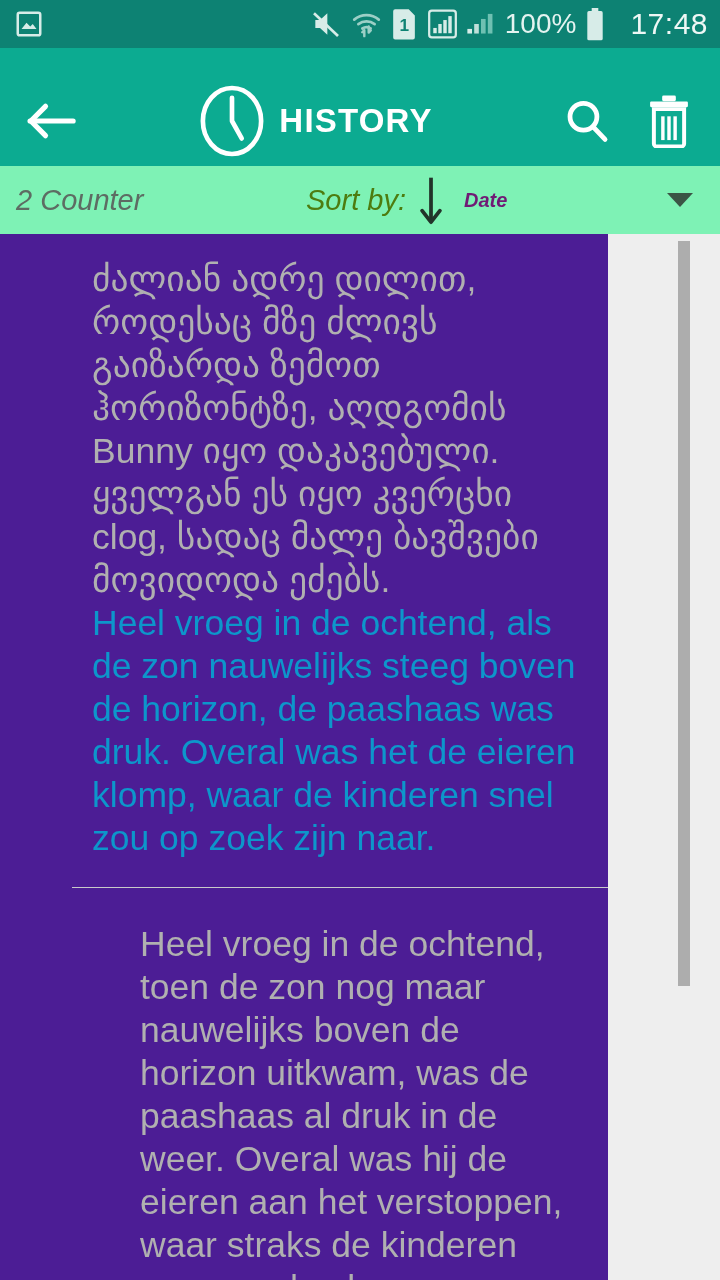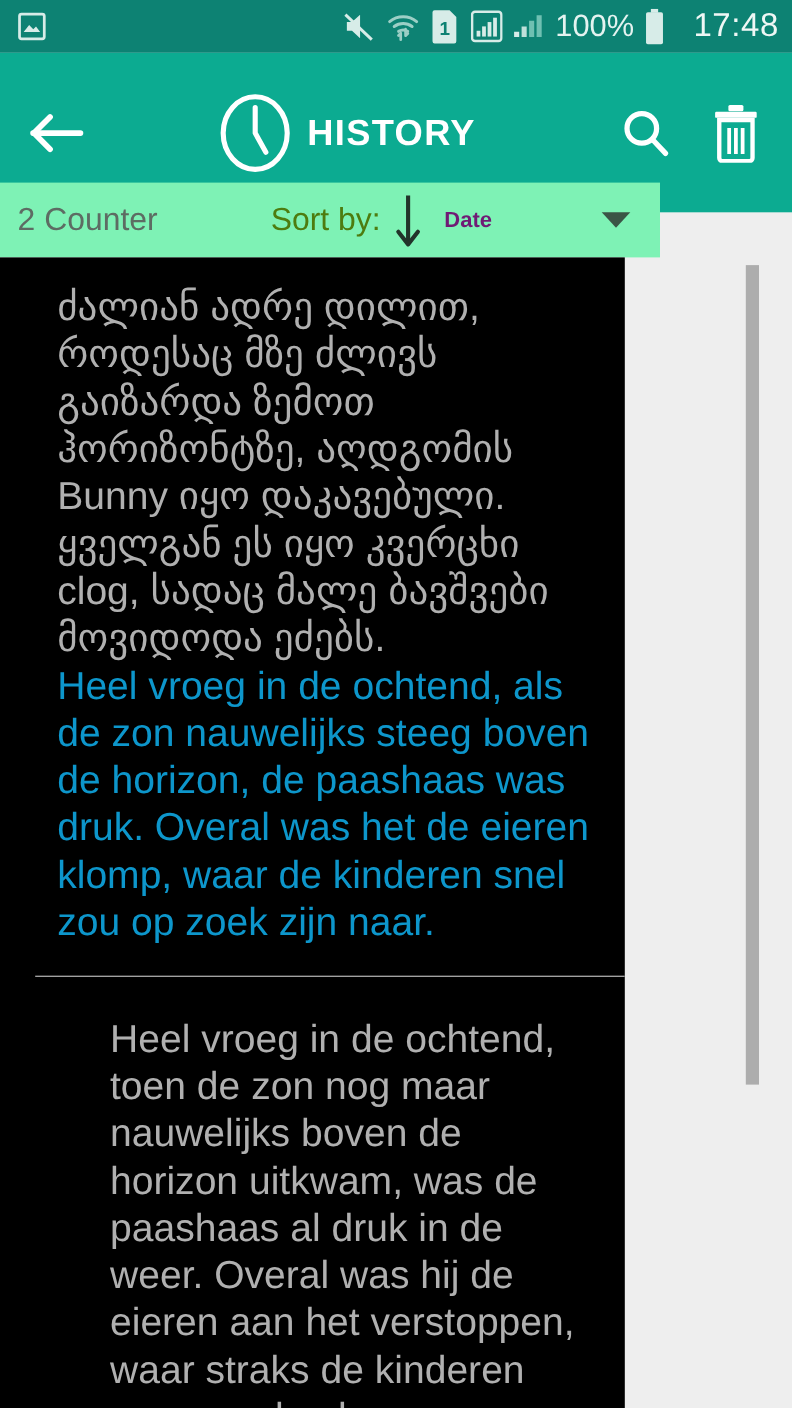--- a/index.html
+++ b/index.html
@@ -100,27 +100,28 @@
     width: 58px; height: 58px;
     display: flex; align-items: center; justify-content: center;
     flex: 0 0 auto;
   }
   .bar-action.search { margin-right: 24px; }
 
   
   .sort-bar {
     position: absolute;
     top: 166px; left: 0;
-    width: 600px;
+    width: 720px;
     height: 68px;
     background: #7ef2b5;
     display: flex;
     align-items: center;
     box-sizing: border-box;
     padding: 0 16px 0 16px;
+    font-style: italic;
   }
   .counter {
     color: #5d6c63;
     font-size: 29px;
     font-family: "Liberation Sans", sans-serif;
     white-space: nowrap;
   }
   .sort-group {
     flex: 1 1 auto;
     display: flex;
@@ -162,22 +163,23 @@
     border-right: 13px solid transparent;
     border-top: 14px solid #3b5546;
   }
 
   
   .list {
     position: absolute;
     top: 234px; left: 0;
     width: 568px;
     height: 1046px;
-    background: #000000;
+    background: #4c1d95;
     overflow: hidden;
+    padding-left: 40px;
   }
   .entry {
     box-sizing: border-box;
     padding: 0 32px 0 52px;
   }
   .entry-text {
     font-family: "Liberation Sans", sans-serif;
     font-size: 35.5px;
     line-height: 43px;
     white-space: pre-wrap;

